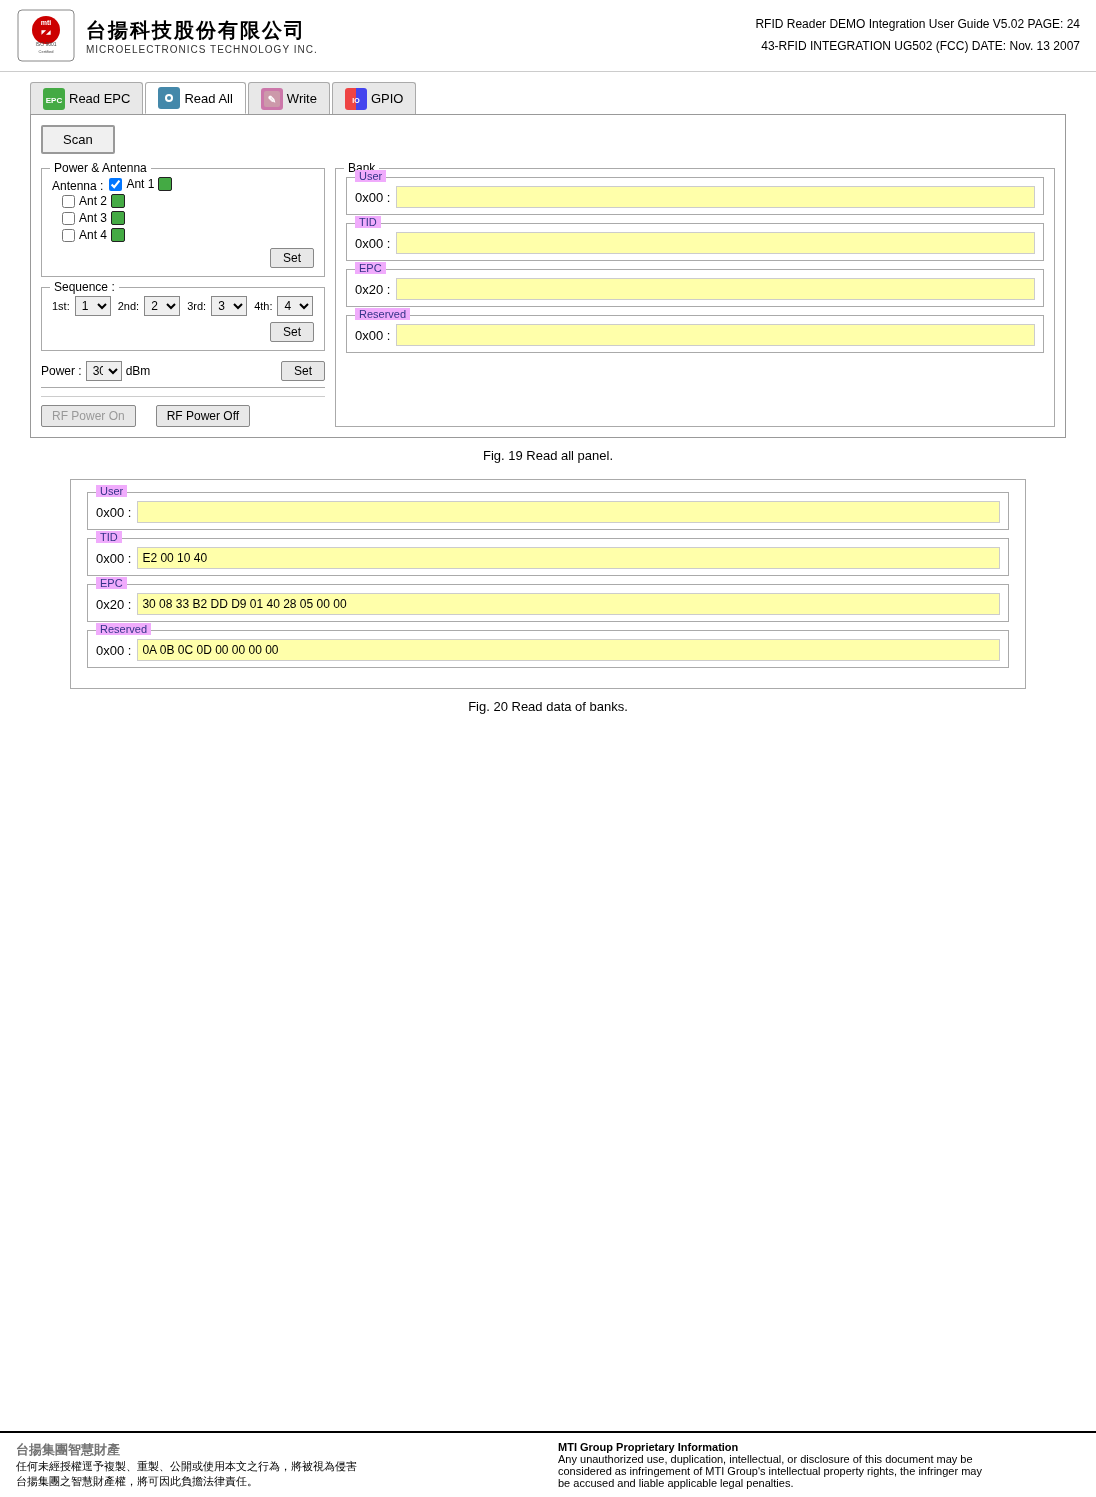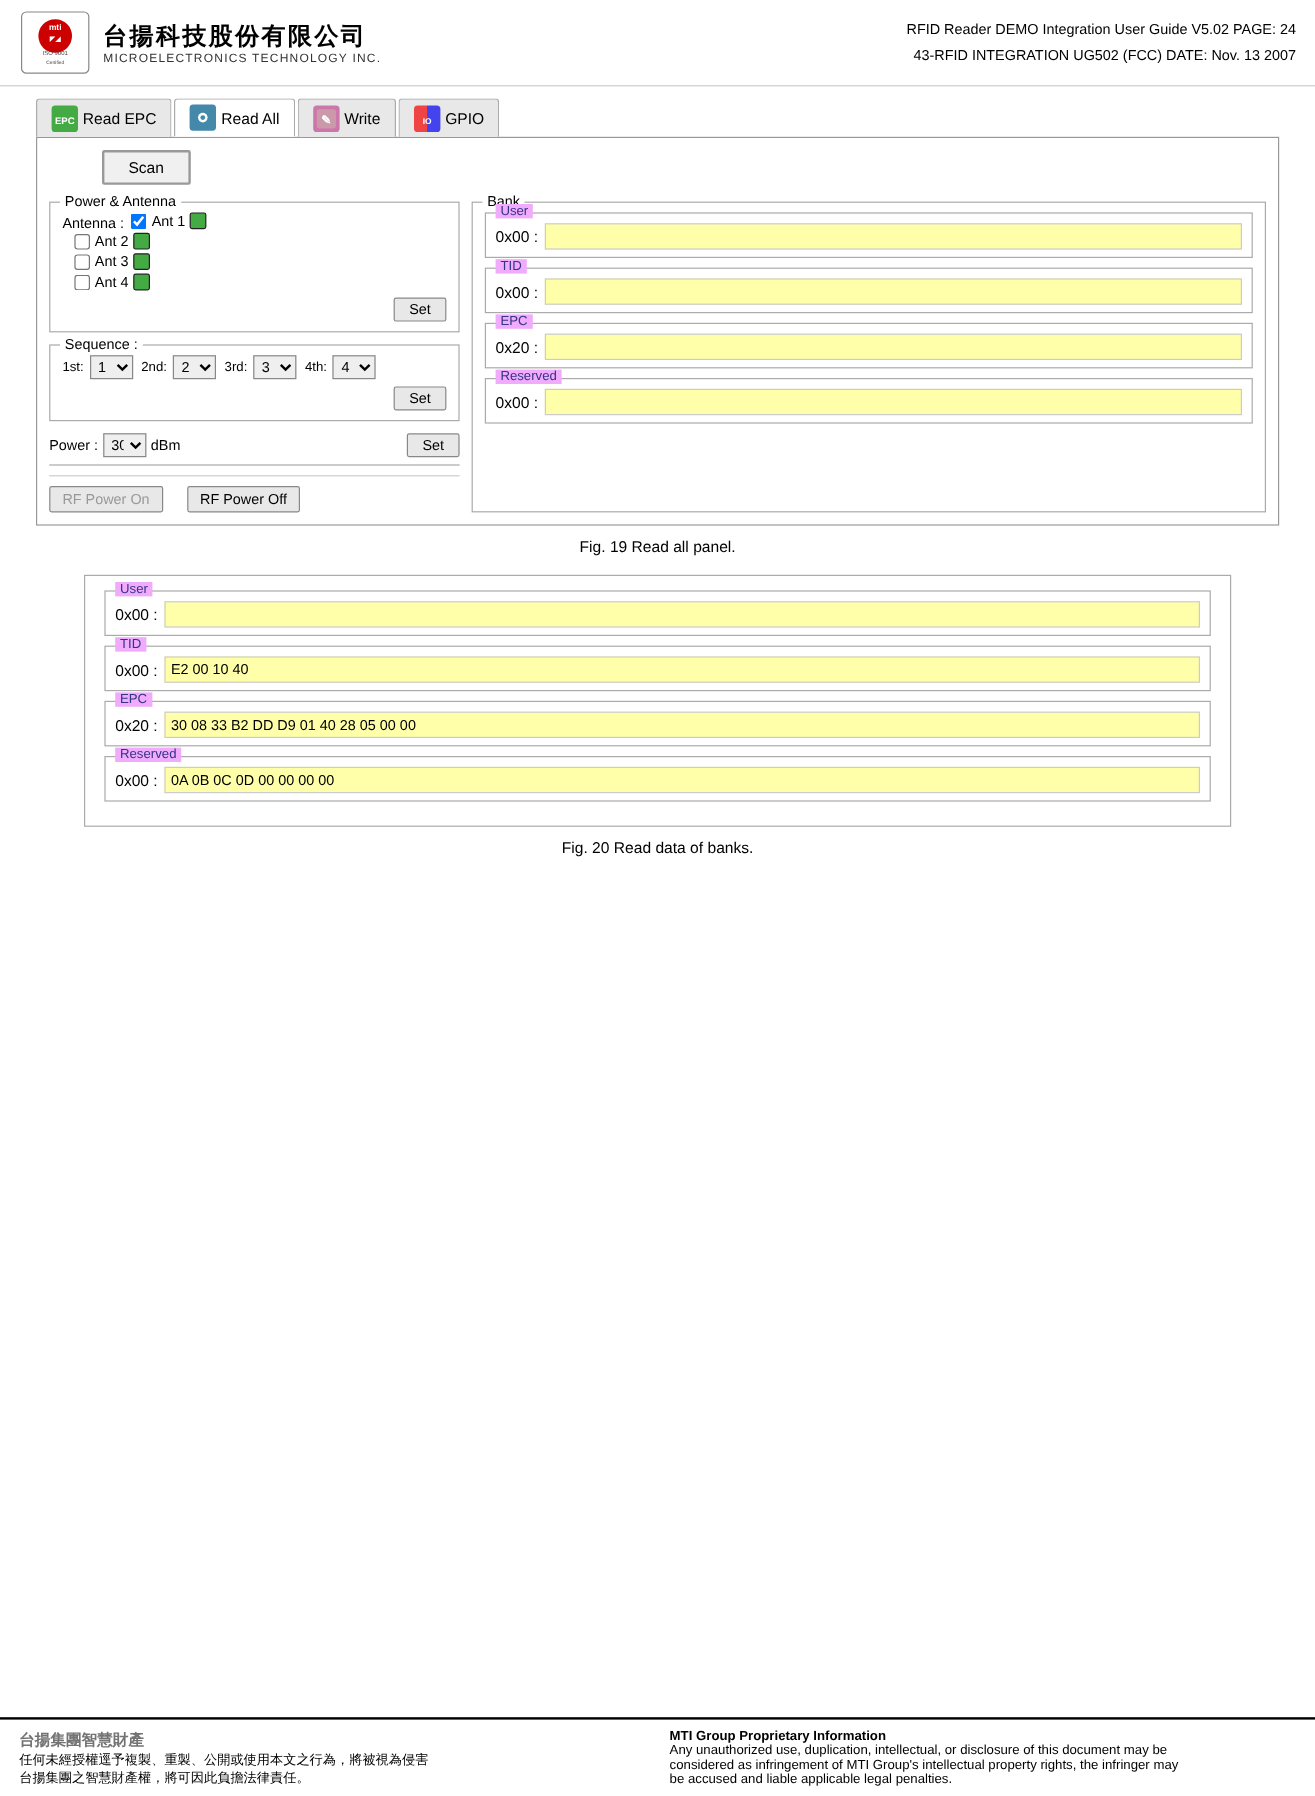--- a/index.html
+++ b/index.html
@@ -98,34 +98,33 @@
     }
 
     
     .panel-inner {
       display: flex;
       gap: 10px;
     }
 
     
     .left-panel {
-      width: 342px;
+      width: 284px;
       flex-shrink: 0;
     }
 
     
     .scan-btn {
       border: 2px solid #999;
       background: #f0f0f0;
       padding: 5px 20px;
       cursor: pointer;
       font-size: 13px;
       margin-bottom: 14px;
       border-radius: 2px;
-      margin-left: 44px;
     }
 
     
     .group-box {
       border: 1px solid #aaa;
       padding: 8px 10px;
       margin-bottom: 10px;
       position: relative;
     }
     .group-box-title {

